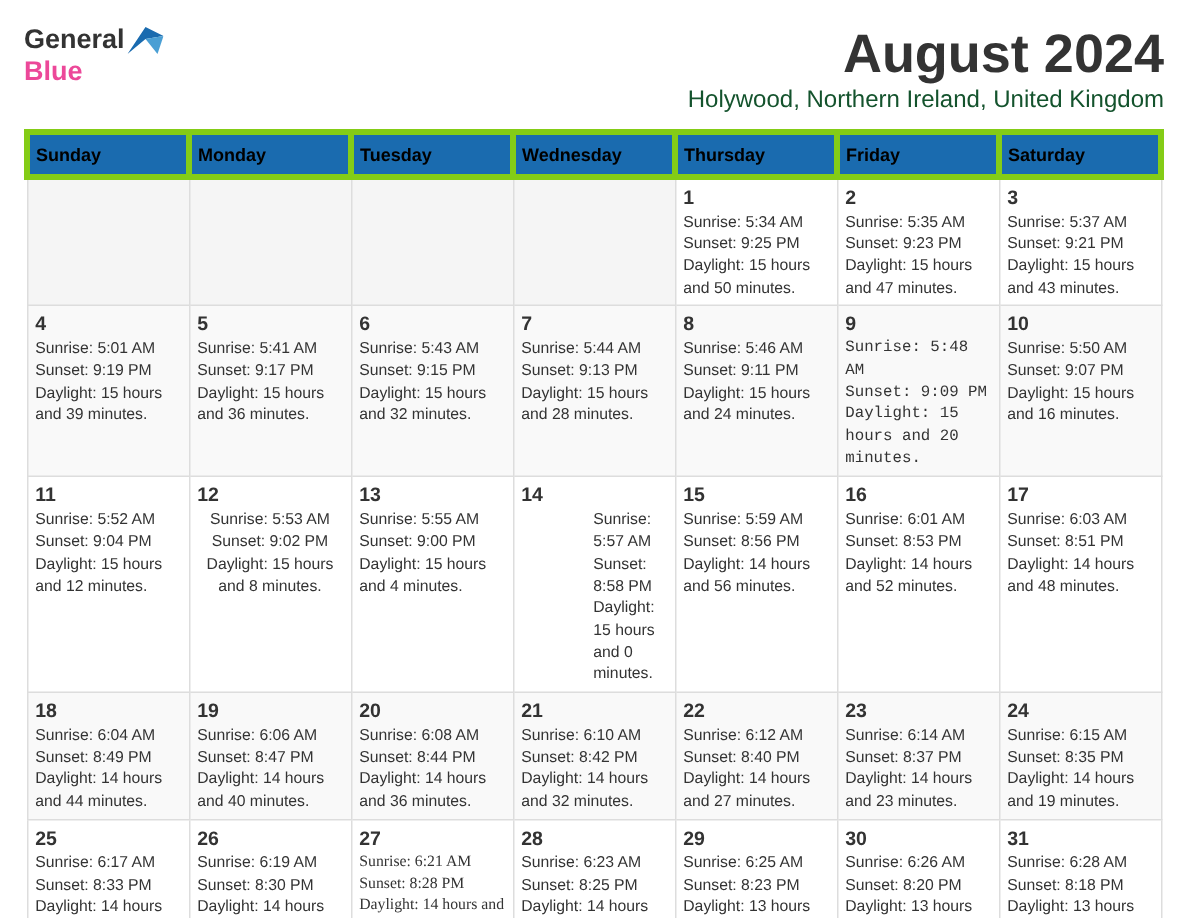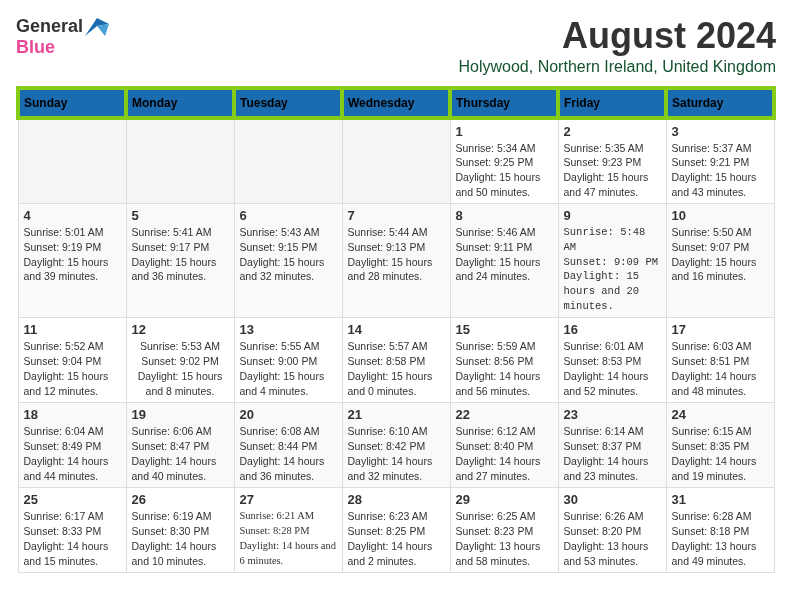--- a/index.html
+++ b/index.html
@@ -213,21 +213,21 @@
 Daylight: 15 hours and 8 minutes.</div>
         </td>
         <td>
           <span class="day-number">13</span>
           <div class="day-info" style="white-space: pre-line;">Sunrise: 5:55 AM
 Sunset: 9:00 PM
 Daylight: 15 hours and 4 minutes.</div>
         </td>
         <td>
           <span class="day-number">14</span>
-          <div class="day-info" style="white-space: pre-line;">Sunrise: 5:57 AM
+          <div class="day-info" style="white-space: pre-line; margin-left: 48px;">Sunrise: 5:57 AM
 Sunset: 8:58 PM
 Daylight: 15 hours and 0 minutes.</div>
         </td>
         <td>
           <span class="day-number">15</span>
           <div class="day-info" style="white-space: pre-line;">Sunrise: 5:59 AM
 Sunset: 8:56 PM
 Daylight: 14 hours and 56 minutes.</div>
         </td>
         <td>

